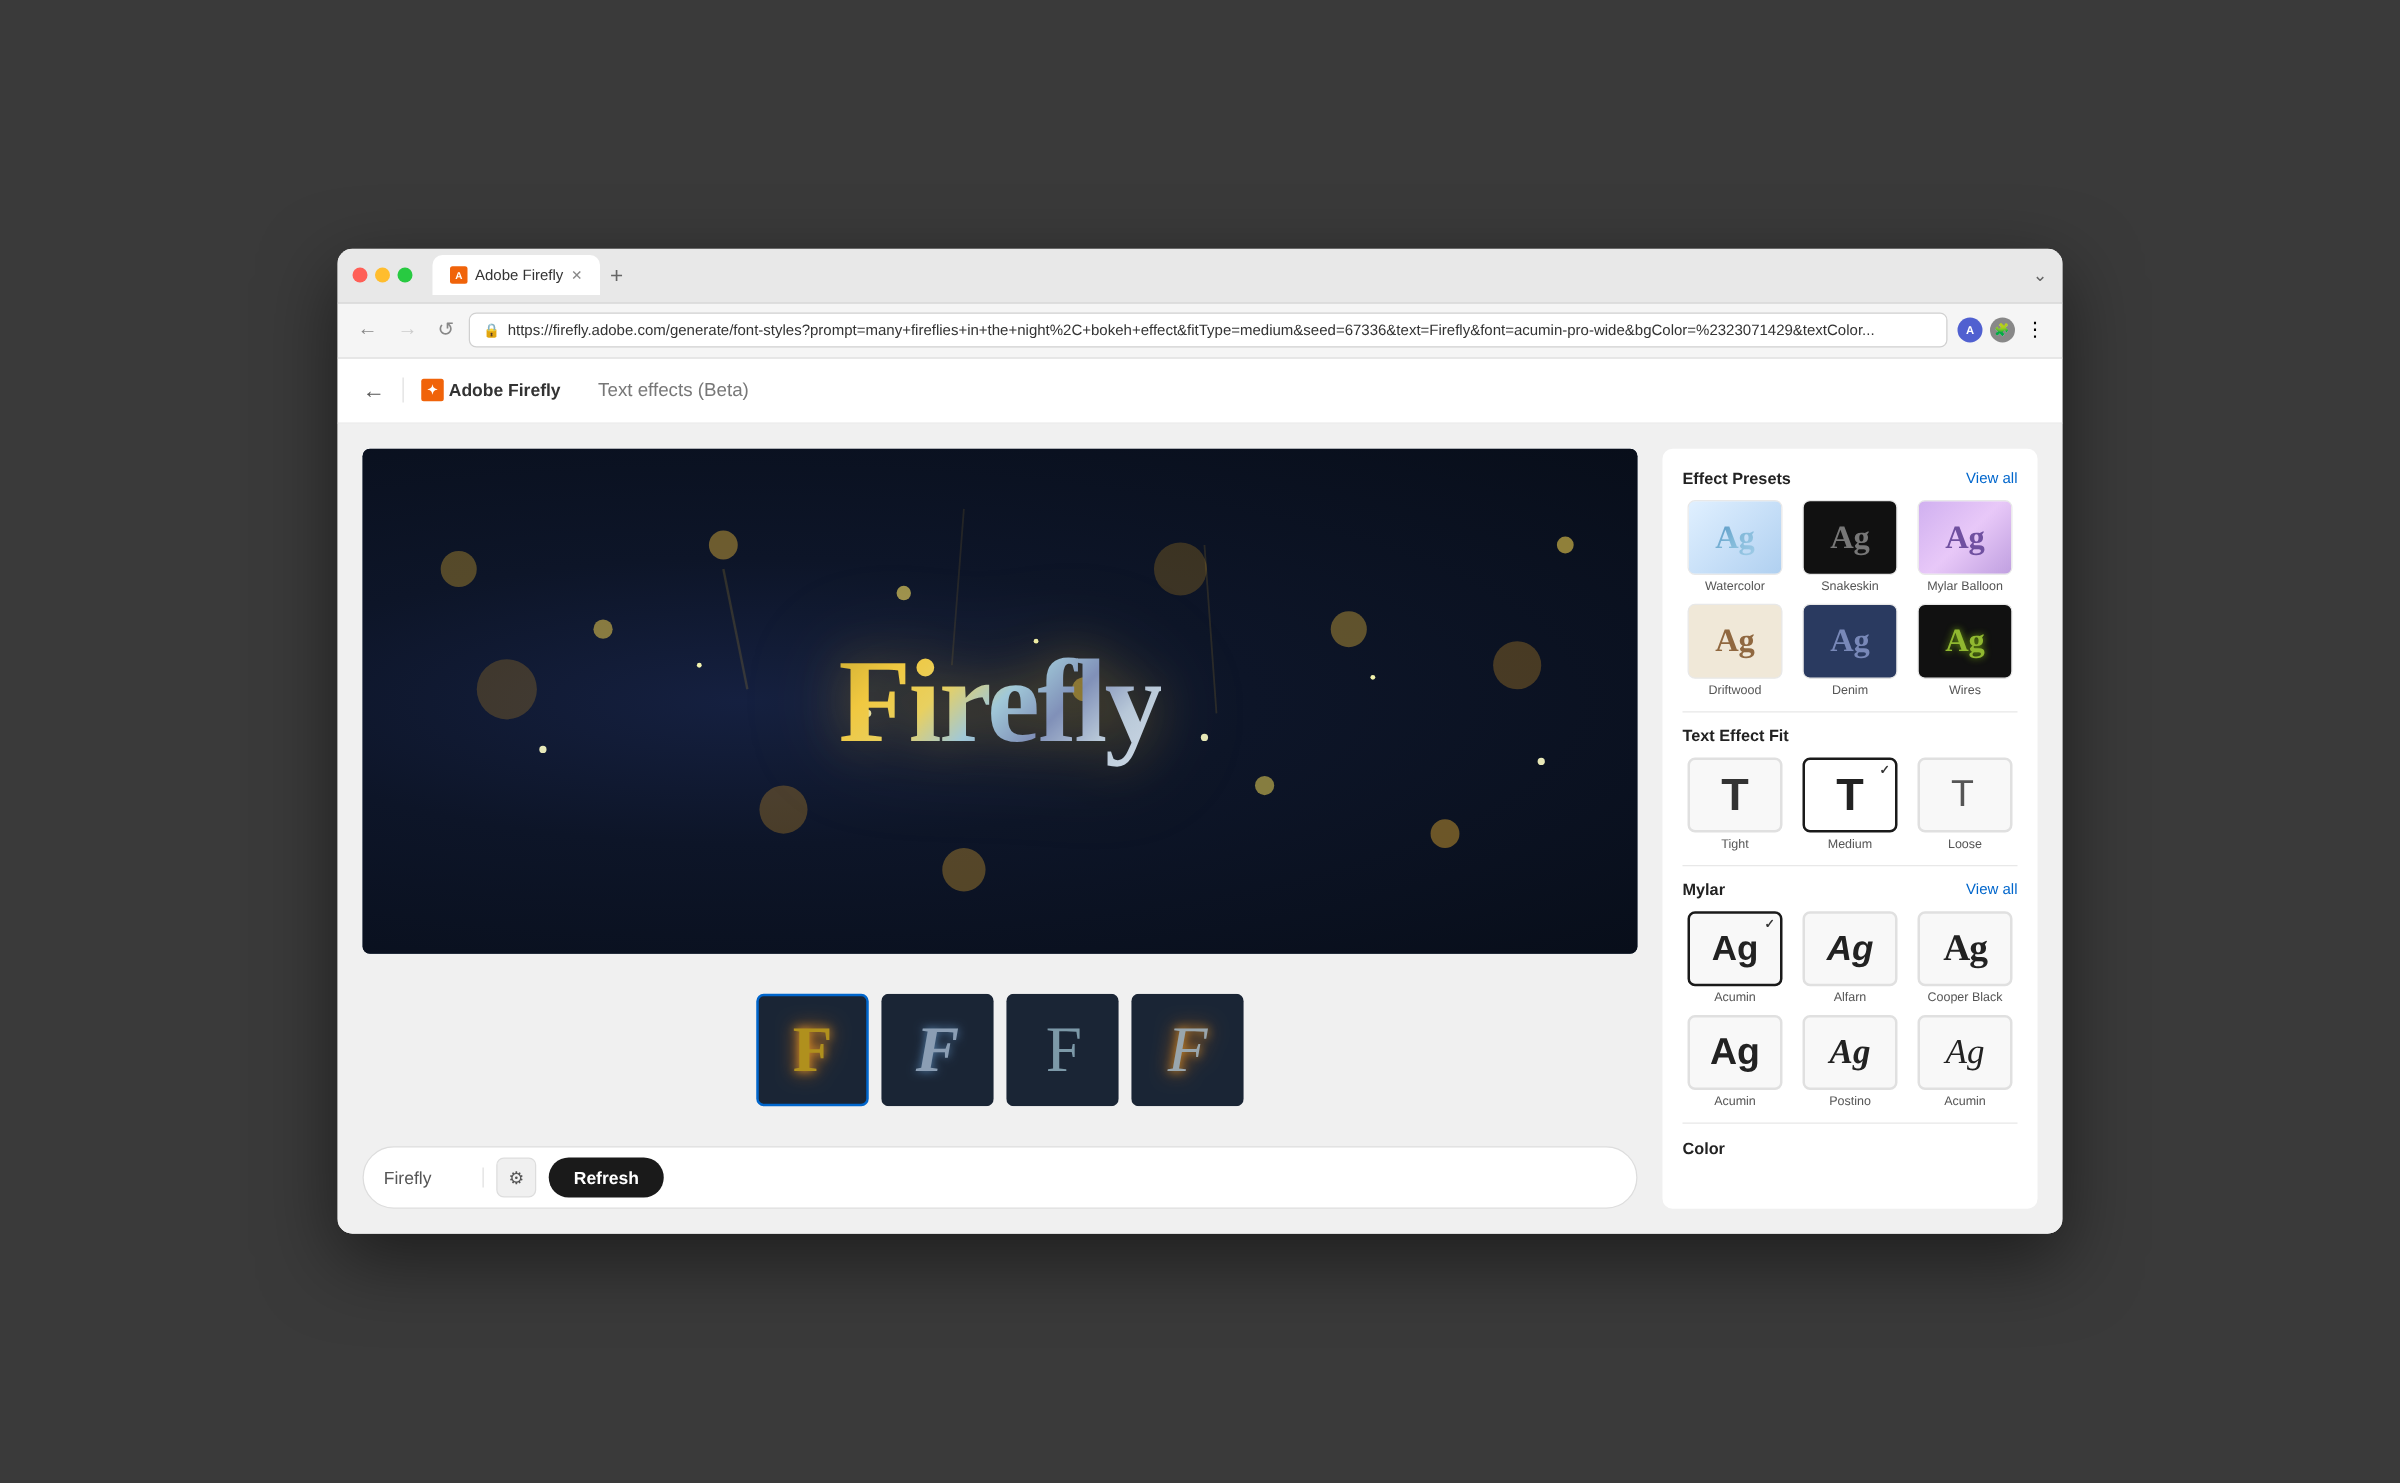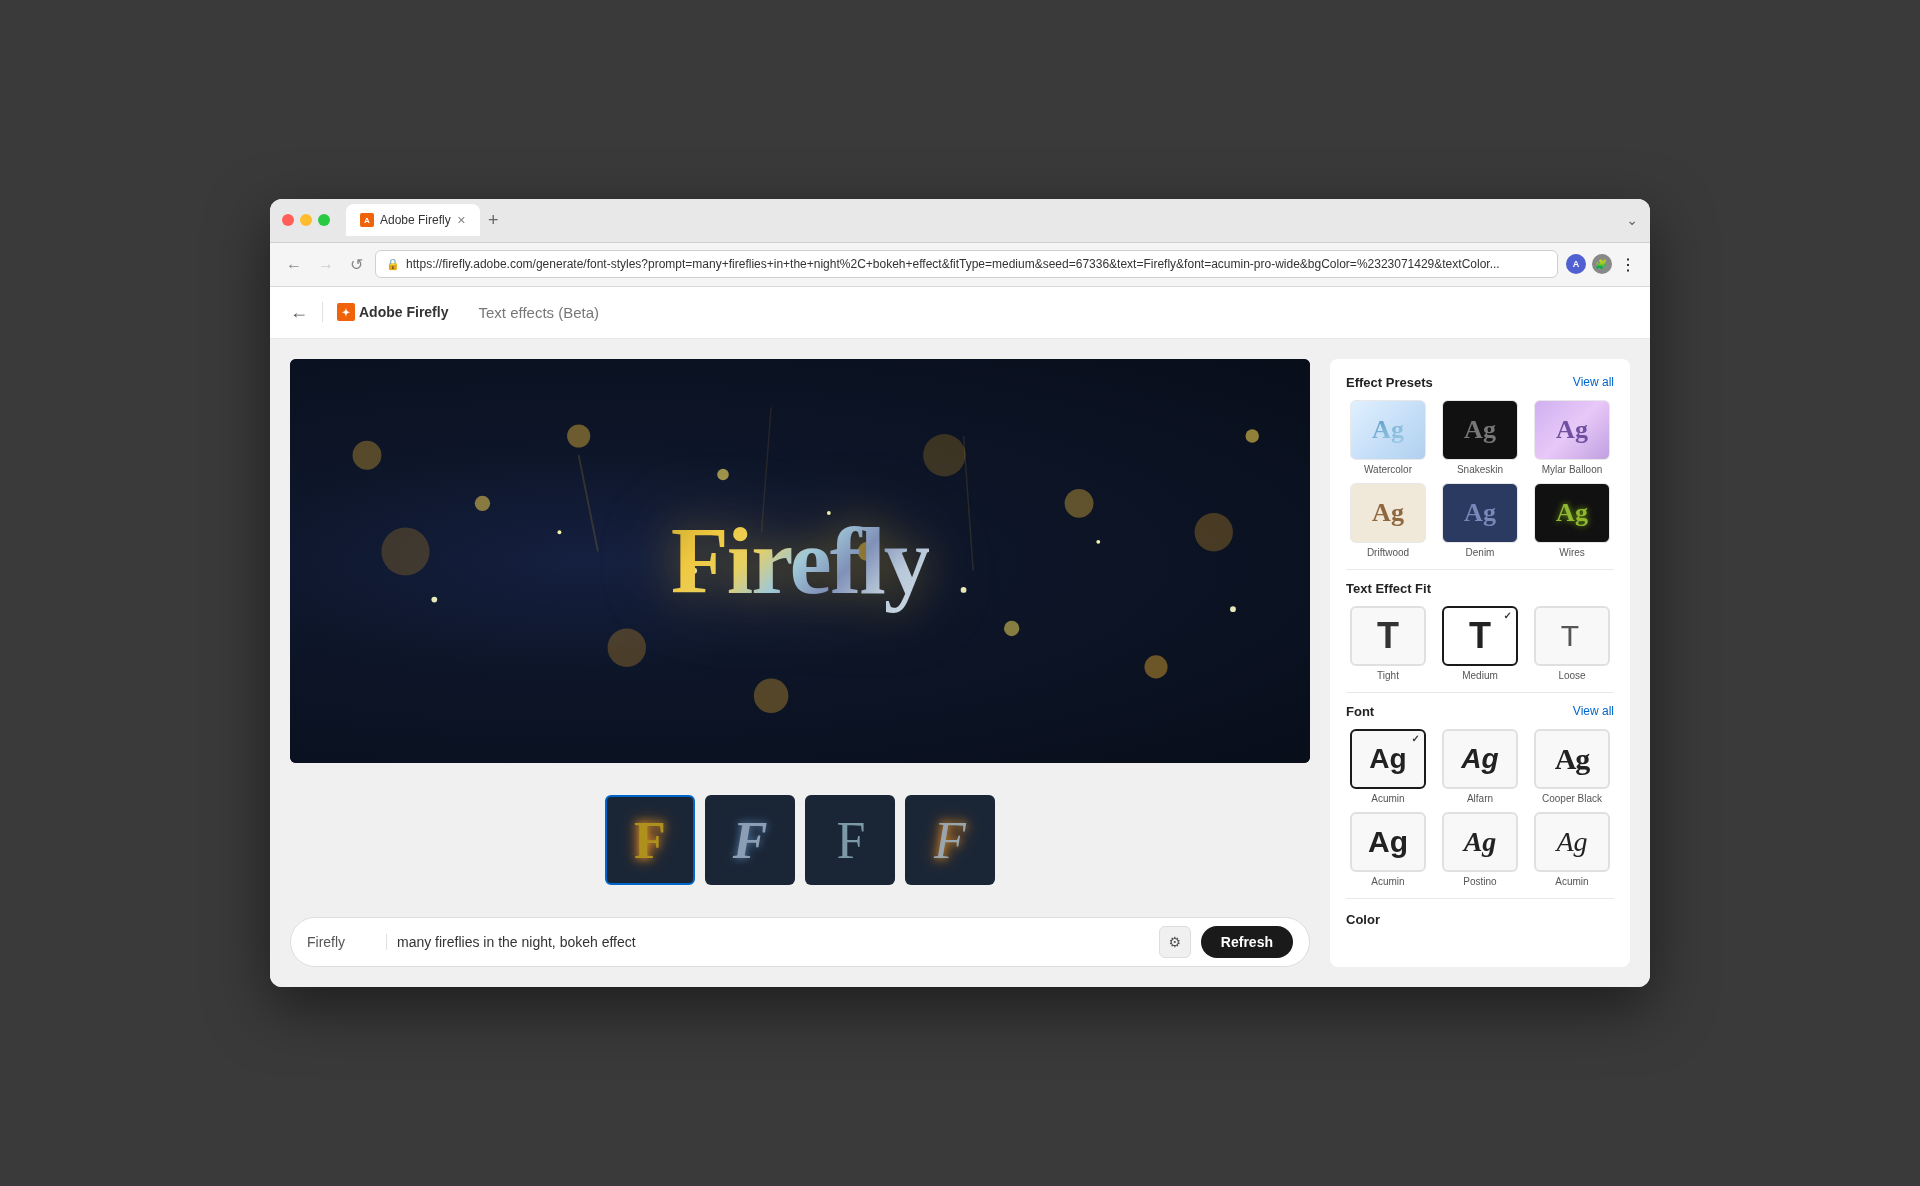--- a/index.html
+++ b/index.html
@@ -492,21 +492,20 @@
         <div class="thumbnail">
           <span class="thumb-letter t3">F</span>
         </div>
         <div class="thumbnail">
           <span class="thumb-letter t4">F</span>
         </div>
       </div>
 
       <div class="prompt-area">
         <span class="prompt-text-label">Firefly</span>
-        <input class="prompt-input" type="text" value="many fireflies in the night, bokeh effect" style="">
         <button class="prompt-settings-btn">
           <span>⚙</span>
         </button>
         <button class="refresh-btn">Refresh</button>
       </div>
     </div>
 
     <div class="right-panel">
 
       <div>
@@ -588,21 +587,21 @@
             </div>
             <span class="fit-label">Loose</span>
           </div>
         </div>
       </div>
 
       <div class="divider"></div>
 
       <div>
         <div class="panel-section-header">
-          <span class="panel-section-title">Font</span>
+          <span class="panel-section-title">Mylar</span>
           <a class="view-all-link">View all</a>
         </div>
         <div class="font-grid">
 
           <div class="font-item">
             <div class="font-thumb selected font-acumin">
               <span>Ag</span>
             </div>
             <span class="font-label">Acumin</span>
           </div>

